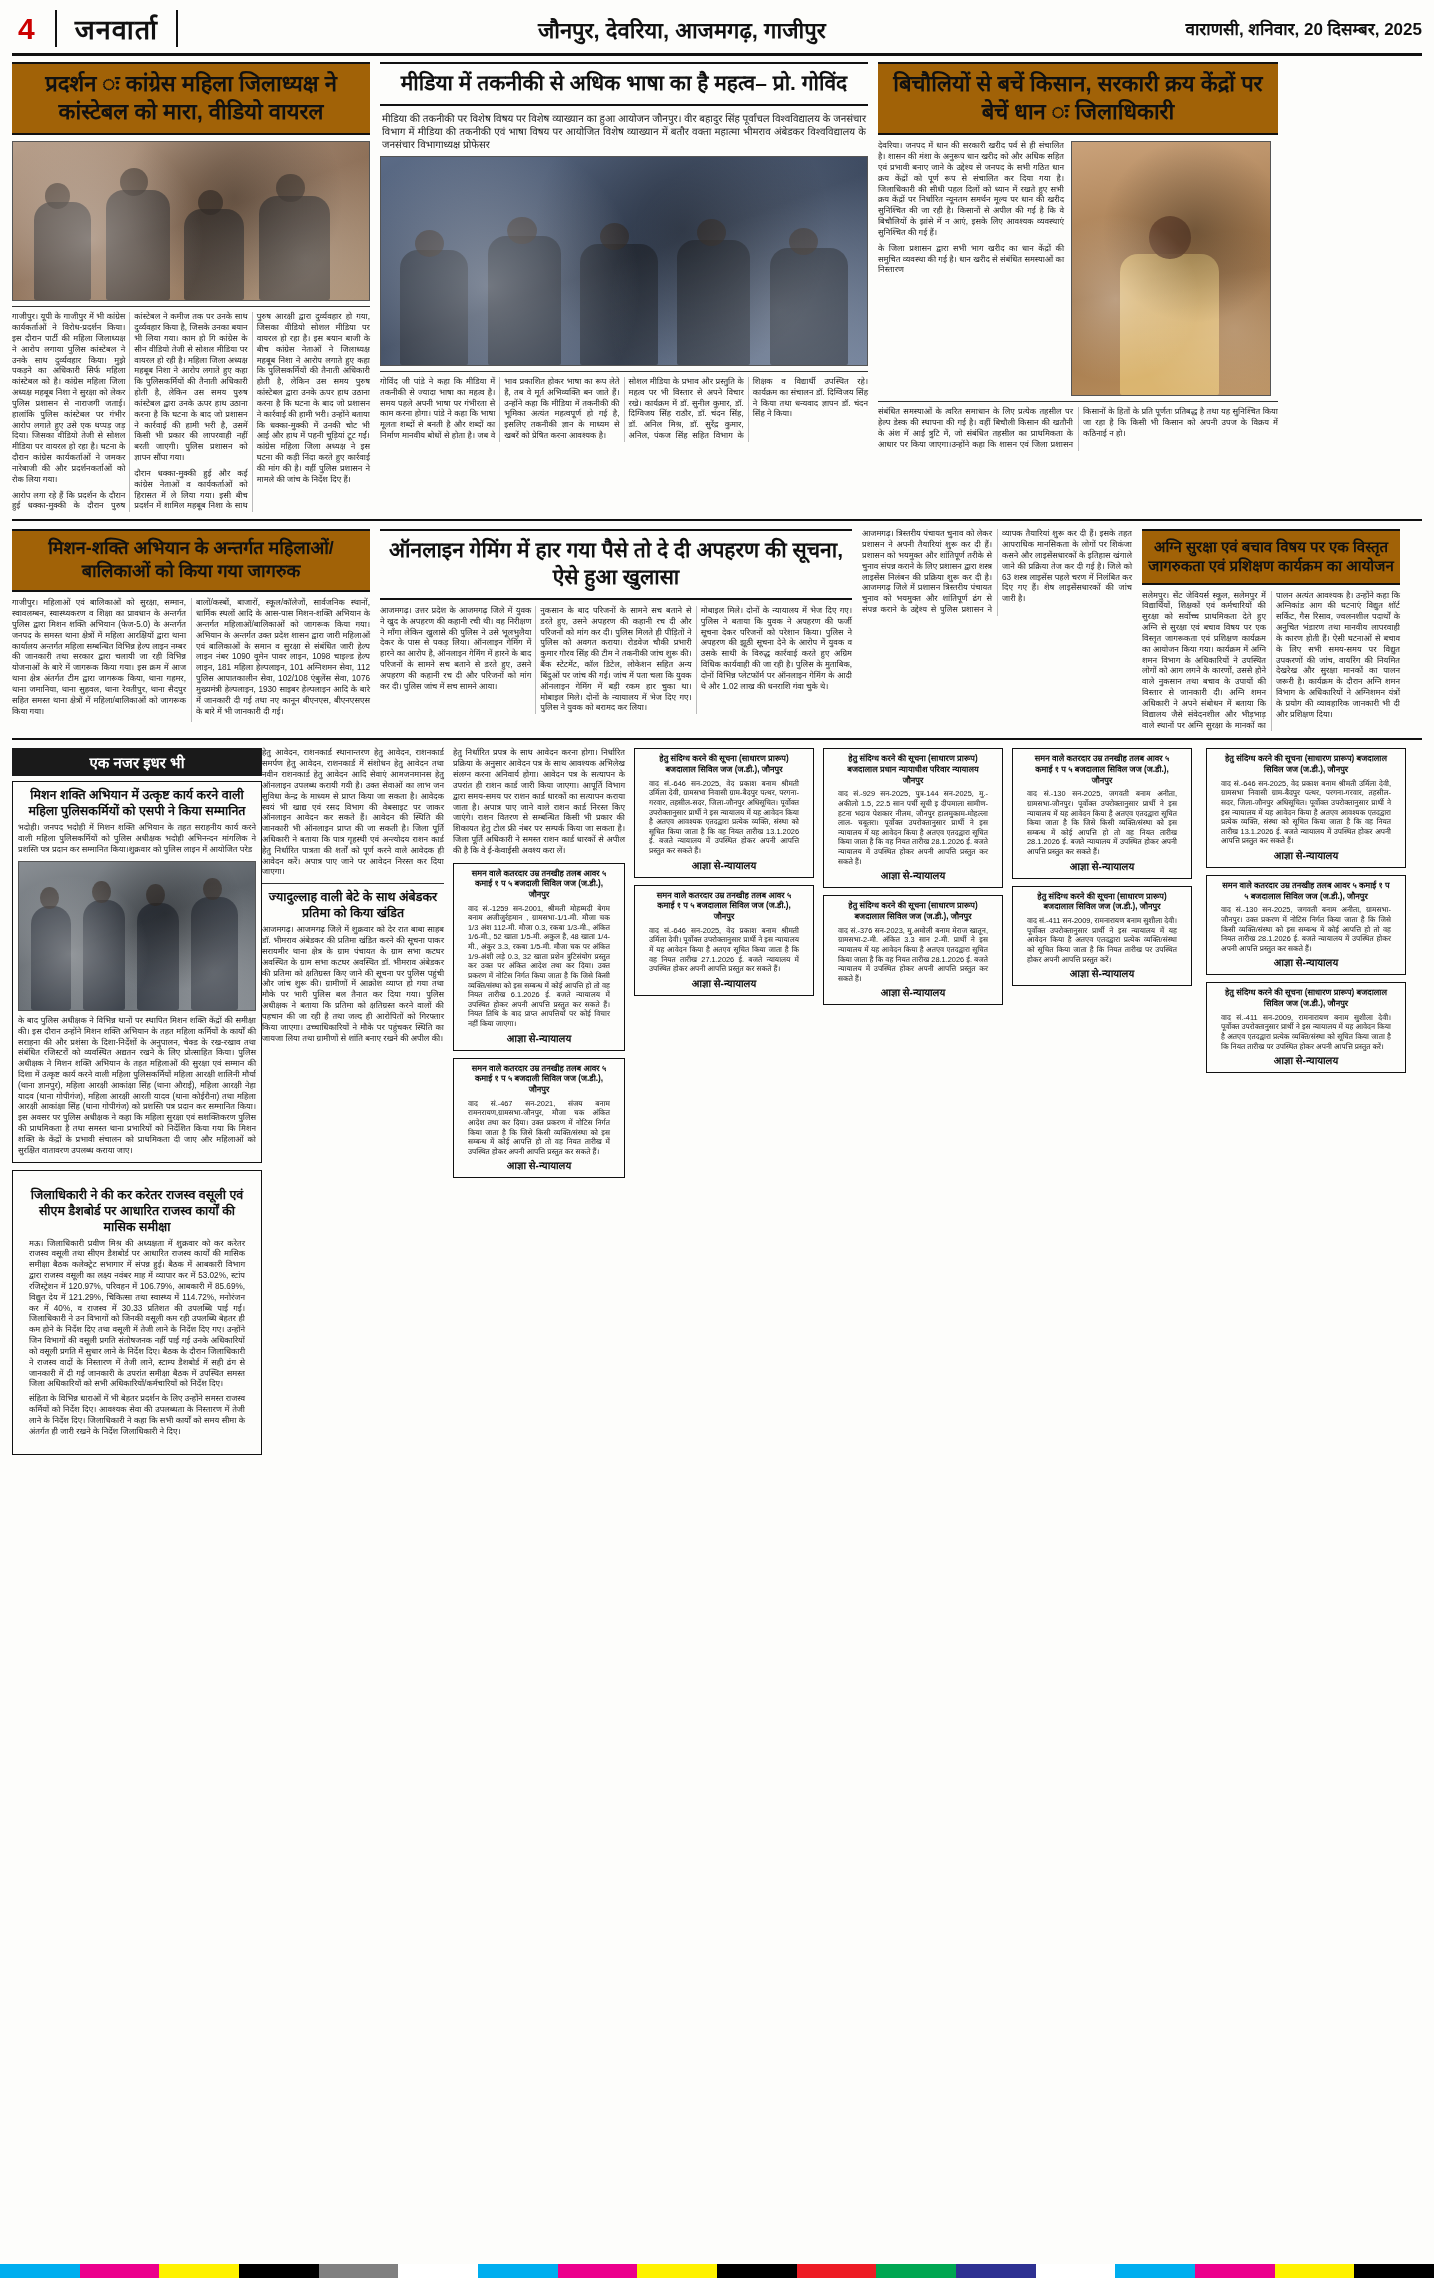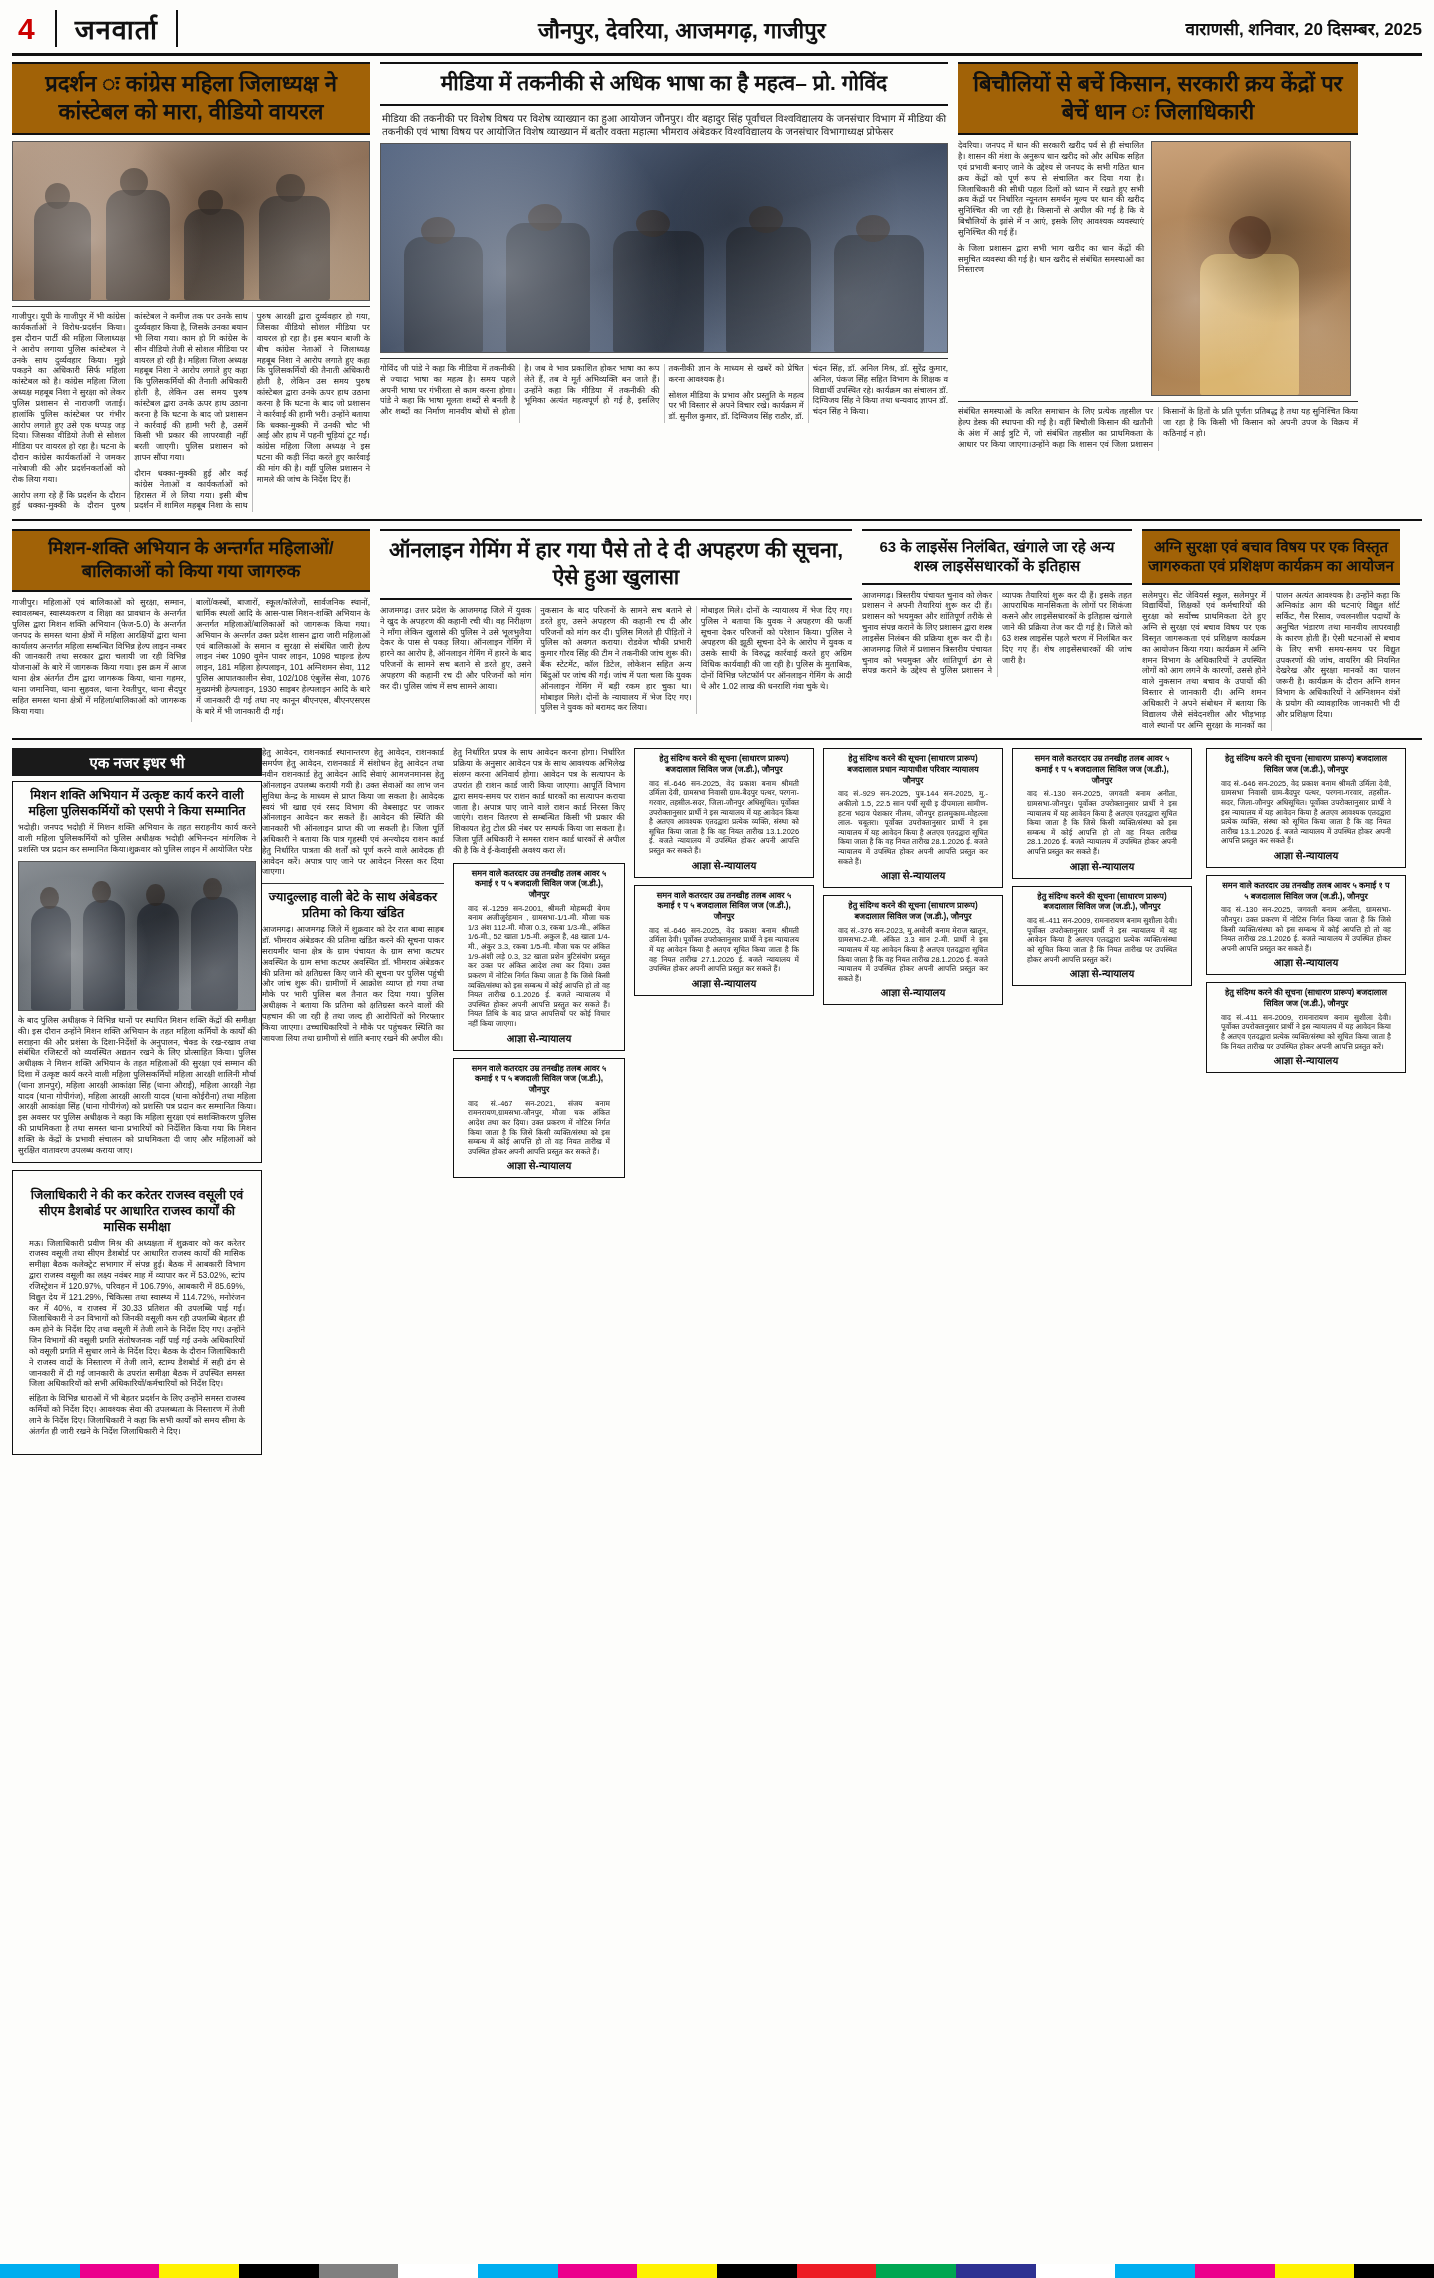--- a/index.html
+++ b/index.html
@@ -34,21 +34,21 @@
   
   .hl { font-weight:bold; line-height:1.28; }
   .body-text {
     font-size:8.2px; line-height:1.32; text-align:justify; color:#1a1a1a;
   }
 
   
   .top-row { display:flex; gap:10px; }
   .col { }
   .c1 { width:358px; }
-  .c2 { width:568px; }
+  .c2 { width:488px; }
   .c3 { width:400px; }
 
   .headline-box {
     border-top:2px solid #111; border-bottom:2px solid #111;
     padding:6px 4px 7px 4px; margin-bottom:6px;
   }
   .headline-box.shade { background:#a16207; }
   .h1 { font-size:22px; text-align:center; }
   .h1b { font-size:21px; text-align:center; }
   .h2 { font-size:18px; text-align:center; }
@@ -235,23 +235,20 @@
         <div class="hl h1b">ऑनलाइन गेमिंग में हार गया पैसे तो दे दी अपहरण की सूचना, ऐसे हुआ खुलासा</div>
       </div>
       <div class="body-text cols3">
         <p>आजमगढ़। उत्तर प्रदेश के आजमगढ़ जिले में युवक ने खुद के अपहरण की कहानी रची थी। वह निरीक्षण ने माँगा लेकिन खुलासे की पुलिस ने उसे भूलभुलैया देकर के पास से पकड़ लिया। ऑनलाइन गेमिंग में हारने का आरोप है, ऑनलाइन गेमिंग में हारने के बाद परिजनों के सामने सच बताने से डरते हुए, उसने अपहरण की कहानी रच दी और परिजनों को मांग कर दी। पुलिस जांच में सच सामने आया।</p>
         <p>नुकसान के बाद परिजनों के सामने सच बताने से डरते हुए, उसने अपहरण की कहानी रच दी और परिजनों को मांग कर दी। पुलिस मिलते ही पीड़ितों ने पुलिस को अवगत कराया। रोडवेज चौकी प्रभारी कुमार गौरव सिंह की टीम ने तकनीकी जांच शुरू की। बैंक स्टेटमेंट, कॉल डिटेल, लोकेशन सहित अन्य बिंदुओं पर जांच की गई। जांच में पता चला कि युवक ऑनलाइन गेमिंग में बड़ी रकम हार चुका था। मोबाइल मिले। दोनों के न्यायालय में भेज दिए गए। पुलिस ने युवक को बरामद कर लिया।</p>
         <p>मोबाइल मिले। दोनों के न्यायालय में भेज दिए गए। पुलिस ने बताया कि युवक ने अपहरण की फर्जी सूचना देकर परिजनों को परेशान किया। पुलिस ने अपहरण की झूठी सूचना देने के आरोप में युवक व उसके साथी के विरुद्ध कार्रवाई करते हुए अग्रिम विधिक कार्यवाही की जा रही है। पुलिस के मुताबिक, दोनों विभिन्न प्लेटफॉर्म पर ऑनलाइन गेमिंग के आदी थे और 1.02 लाख की धनराशि गंवा चुके थे।</p>
       </div>
     </div>
 
     <div class="col m3">
-      <div class="headline-box">
-        <div class="hl h3">63 के लाइसेंस निलंबित, खंगाले जा रहे अन्य शस्त्र लाइसेंसधारकों के इतिहास</div>
-      </div>
       <div class="body-text cols2">
         <p>आजमगढ़। त्रिस्तरीय पंचायत चुनाव को लेकर प्रशासन ने अपनी तैयारियां शुरू कर दी हैं। प्रशासन को भयमुक्त और शांतिपूर्ण तरीके से चुनाव संपन्न कराने के लिए प्रशासन द्वारा शस्त्र लाइसेंस निलंबन की प्रक्रिया शुरू कर दी है। आजमगढ़ जिले में प्रशासन त्रिस्तरीय पंचायत चुनाव को भयमुक्त और शांतिपूर्ण ढंग से संपन्न कराने के उद्देश्य से पुलिस प्रशासन ने व्यापक तैयारियां शुरू कर दी हैं। इसके तहत आपराधिक मानसिकता के लोगों पर शिकंजा कसने और लाइसेंसधारकों के इतिहास खंगाले जाने की प्रक्रिया तेज कर दी गई है। जिले को 63 शस्त्र लाइसेंस पहले चरण में निलंबित कर दिए गए हैं। शेष लाइसेंसधारकों की जांच जारी है।</p>
       </div>
     </div>
 
     <div class="col m4">
       <div class="headline-box shade">
         <div class="hl h3">अग्नि सुरक्षा एवं बचाव विषय पर एक विस्तृत जागरुकता एवं प्रशिक्षण कार्यक्रम का आयोजन</div>
       </div>
       <div class="body-text cols2">

